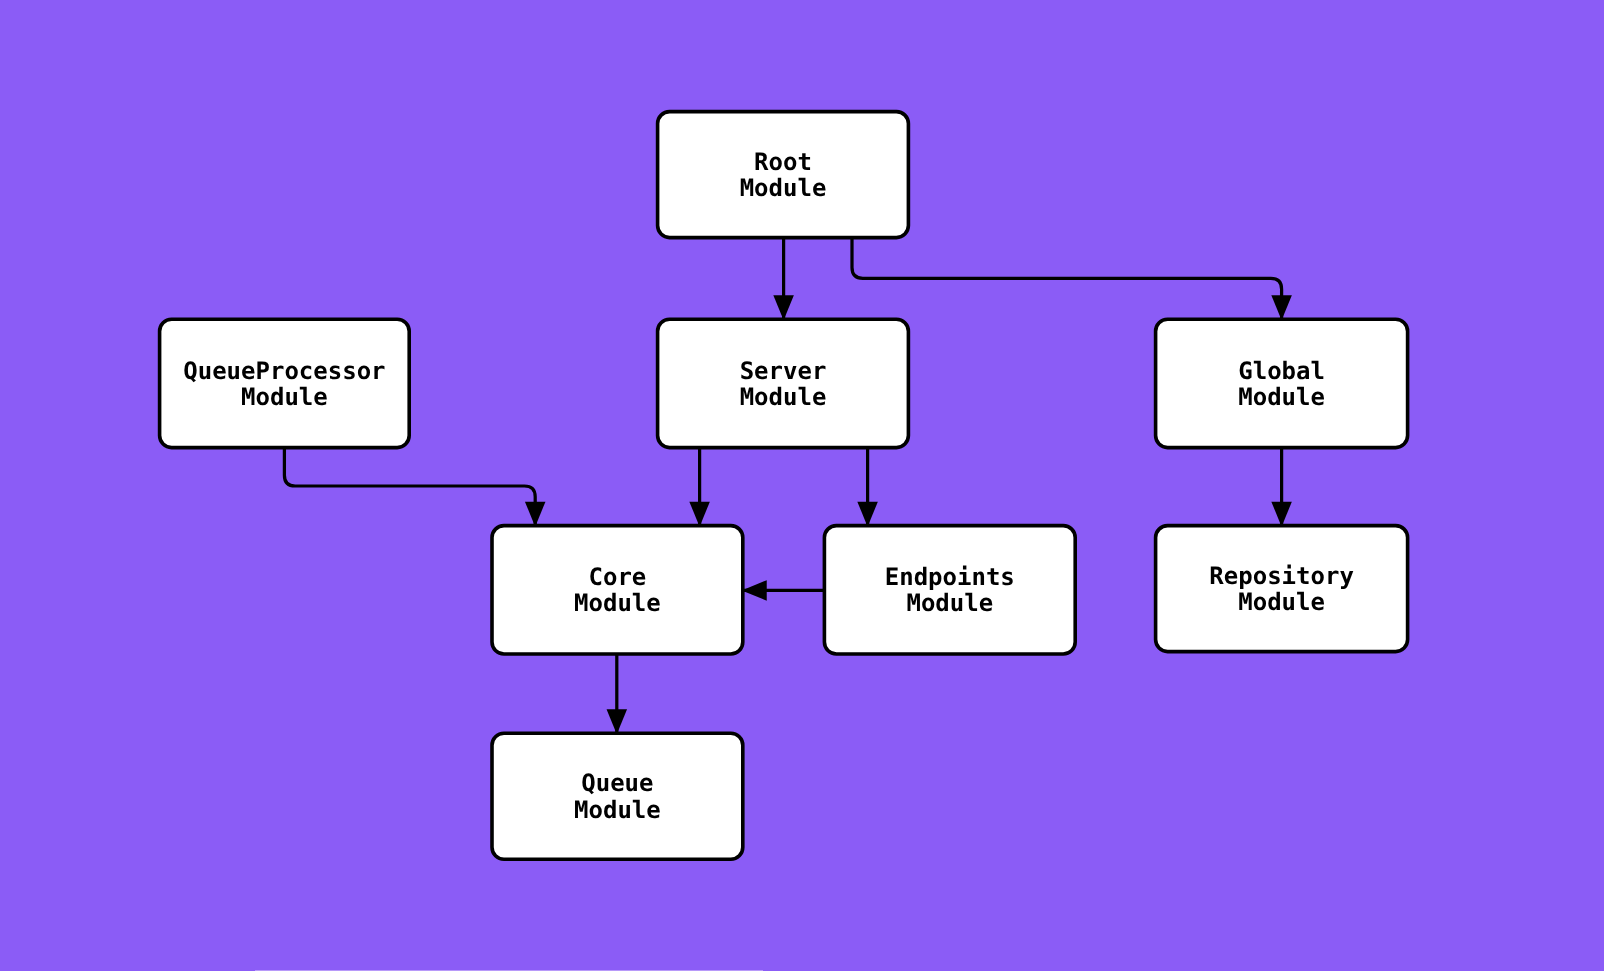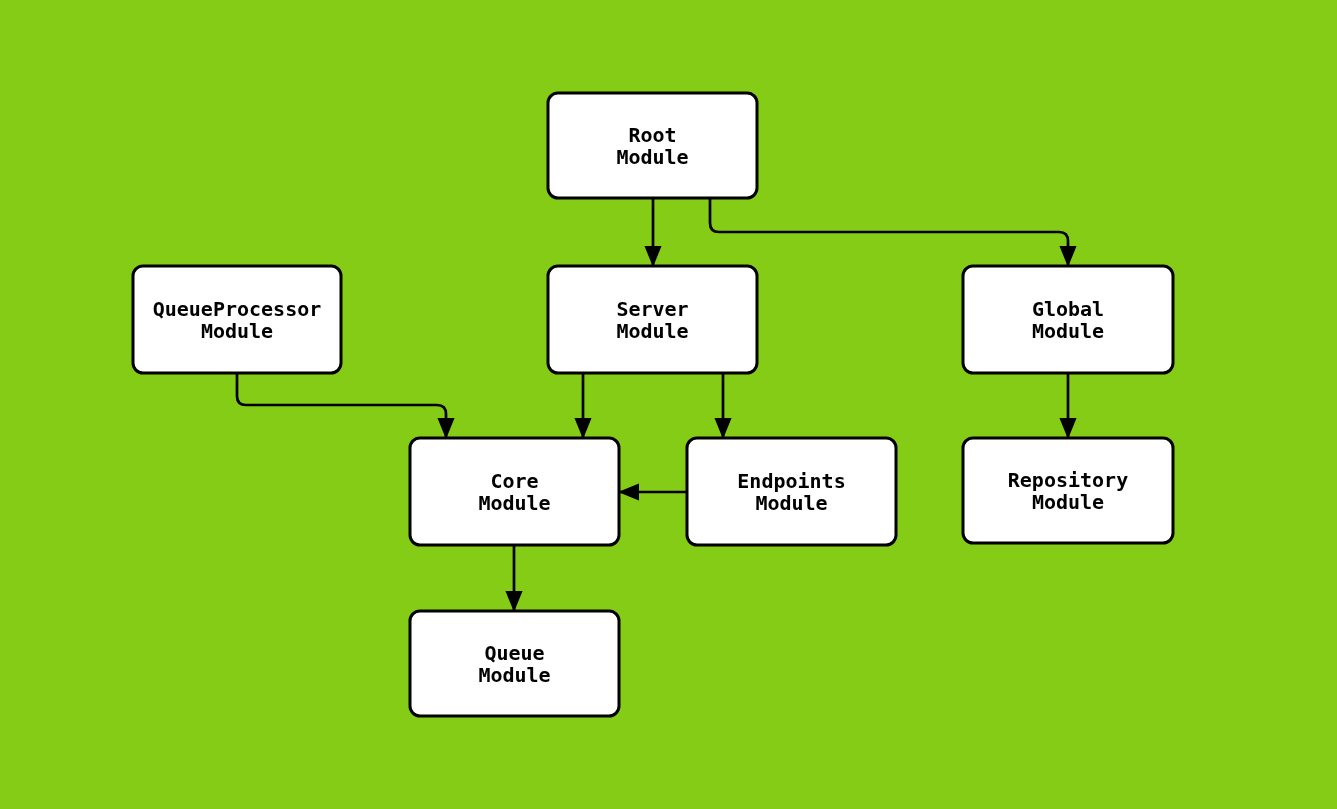--- a/index.html
+++ b/index.html
@@ -4,21 +4,21 @@
 <style>
   html, body {
     margin: 0;
     padding: 0;
     background: #ffffff;
   }
   .stage {
     position: relative;
     width: 1337px;
     height: 809px;
-    background: #84cc16;
+    background: #8b5cf6;
     overflow: hidden;
   }
   svg text {
     font-family: "DejaVu Sans Mono", "Liberation Mono", monospace;
     font-weight: 700;
     font-size: 20px;
   }
 </style>
 </head>
 <body>

